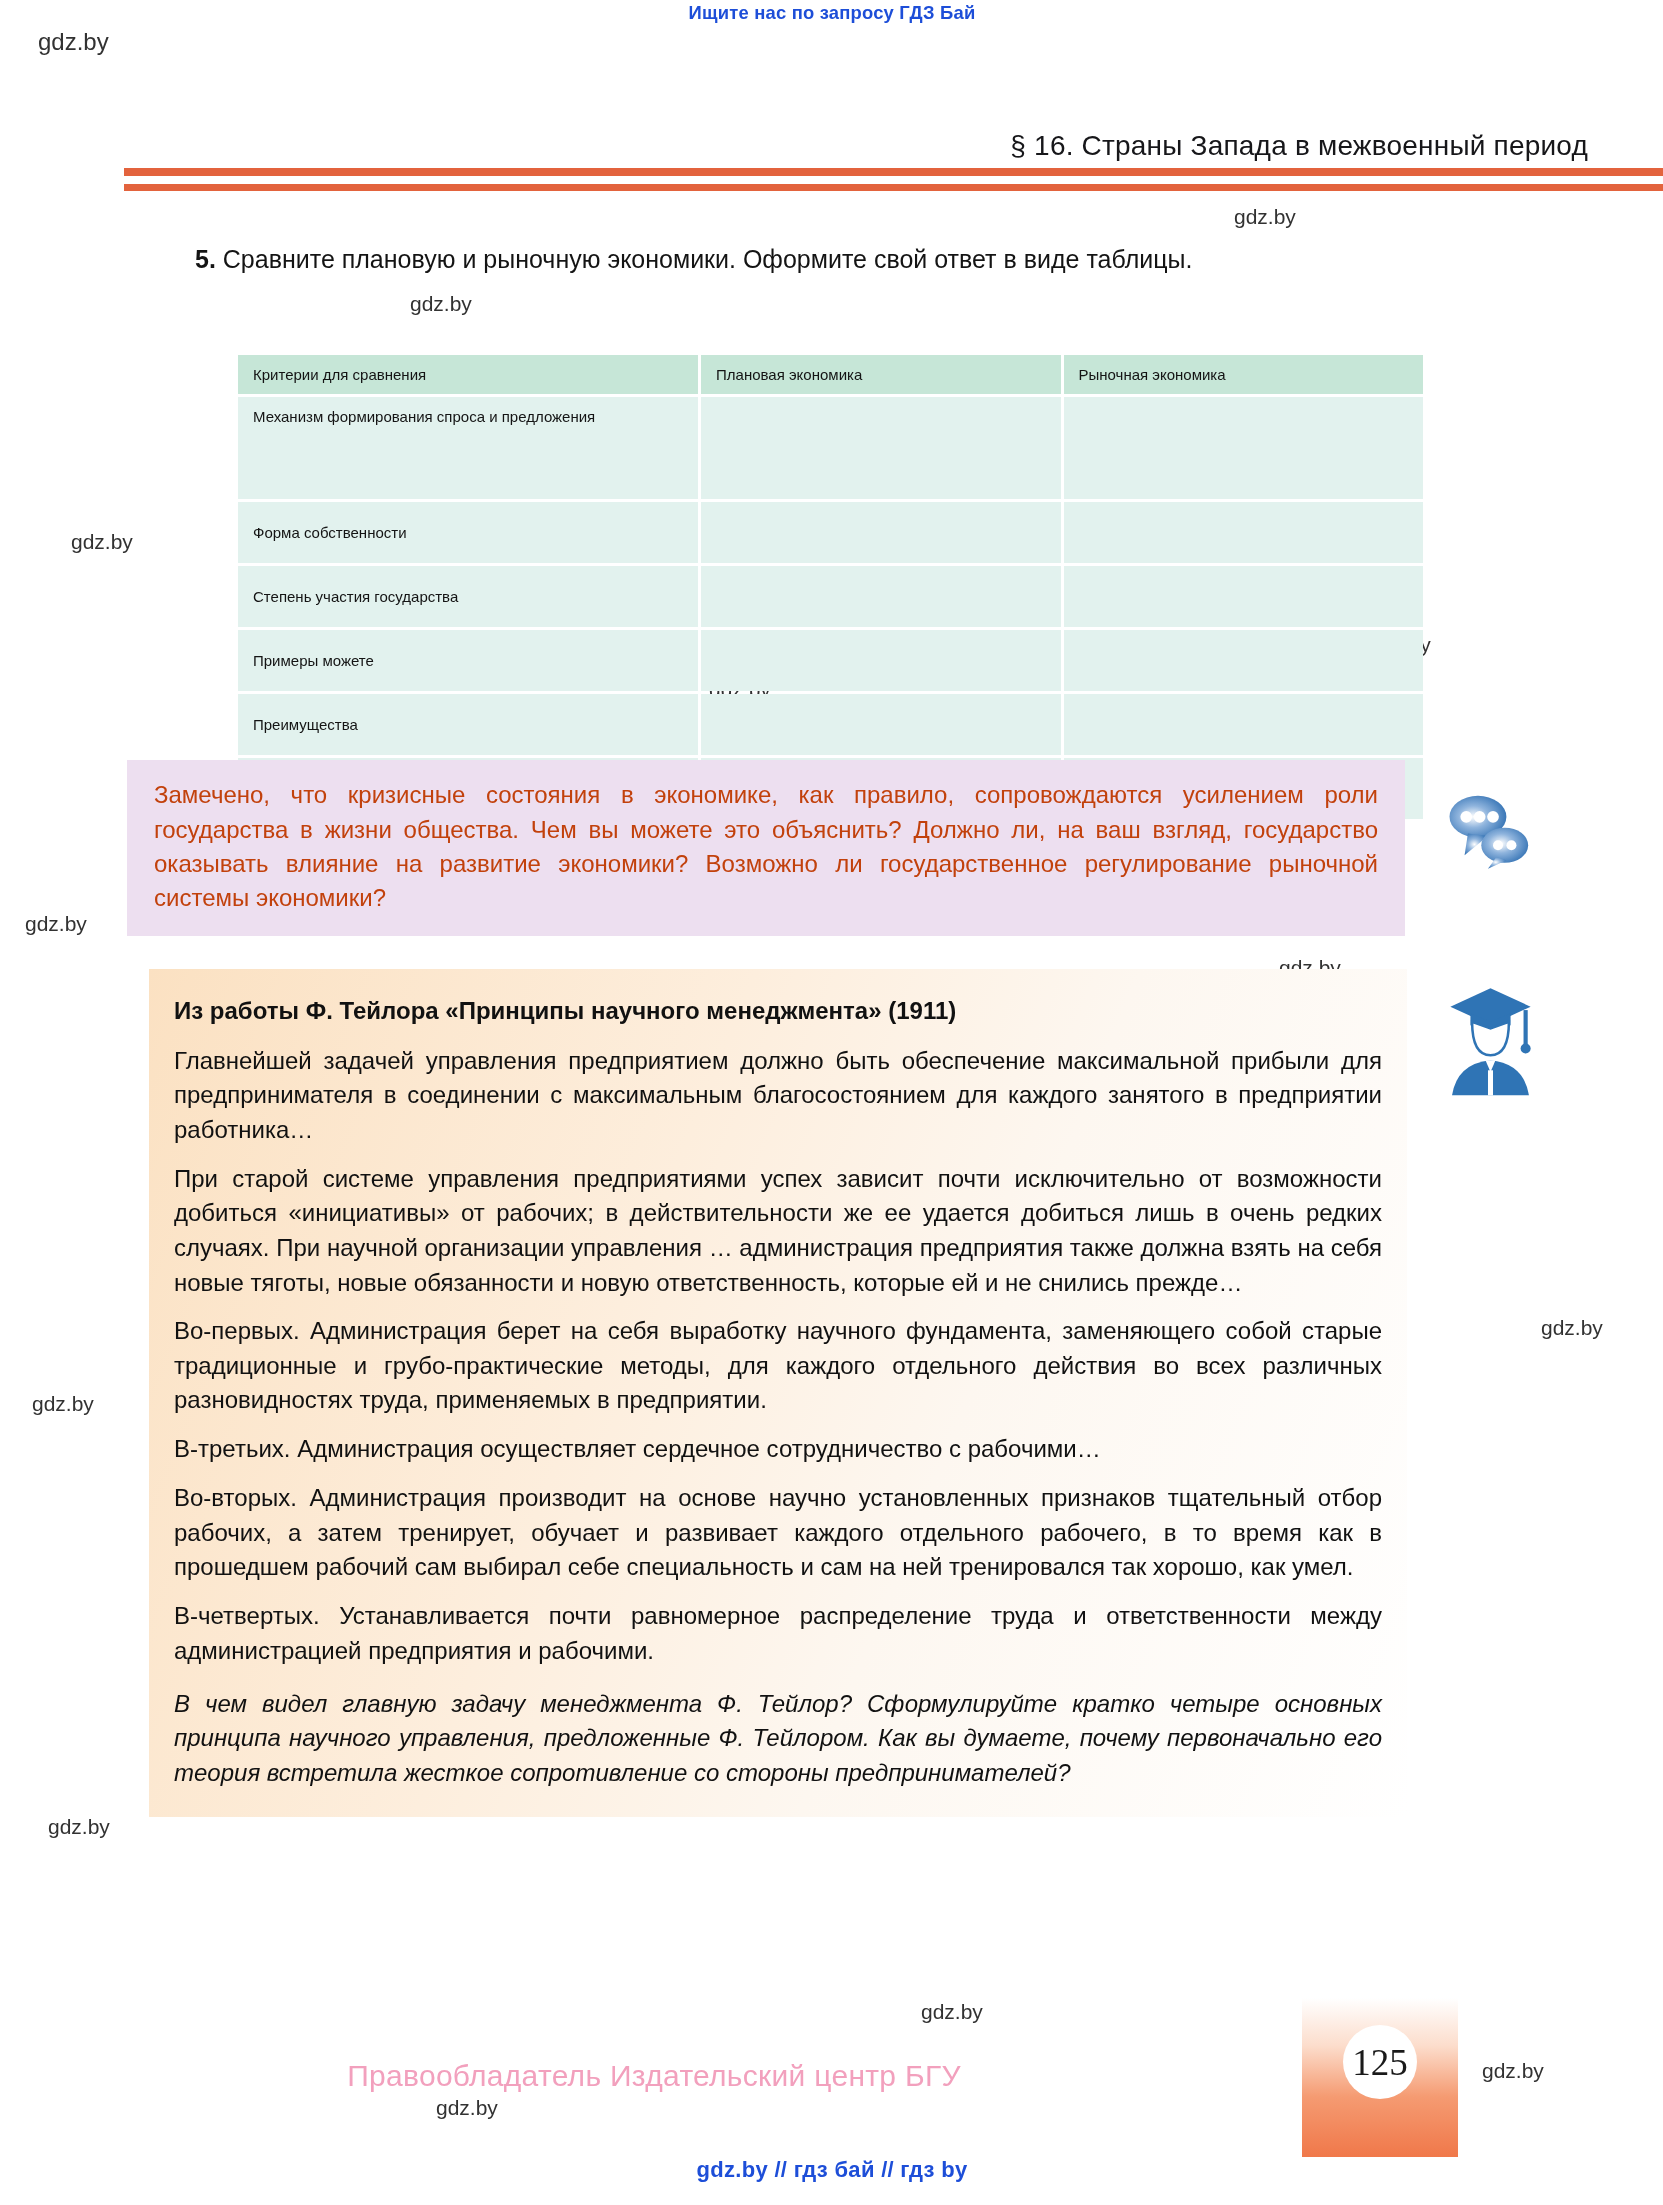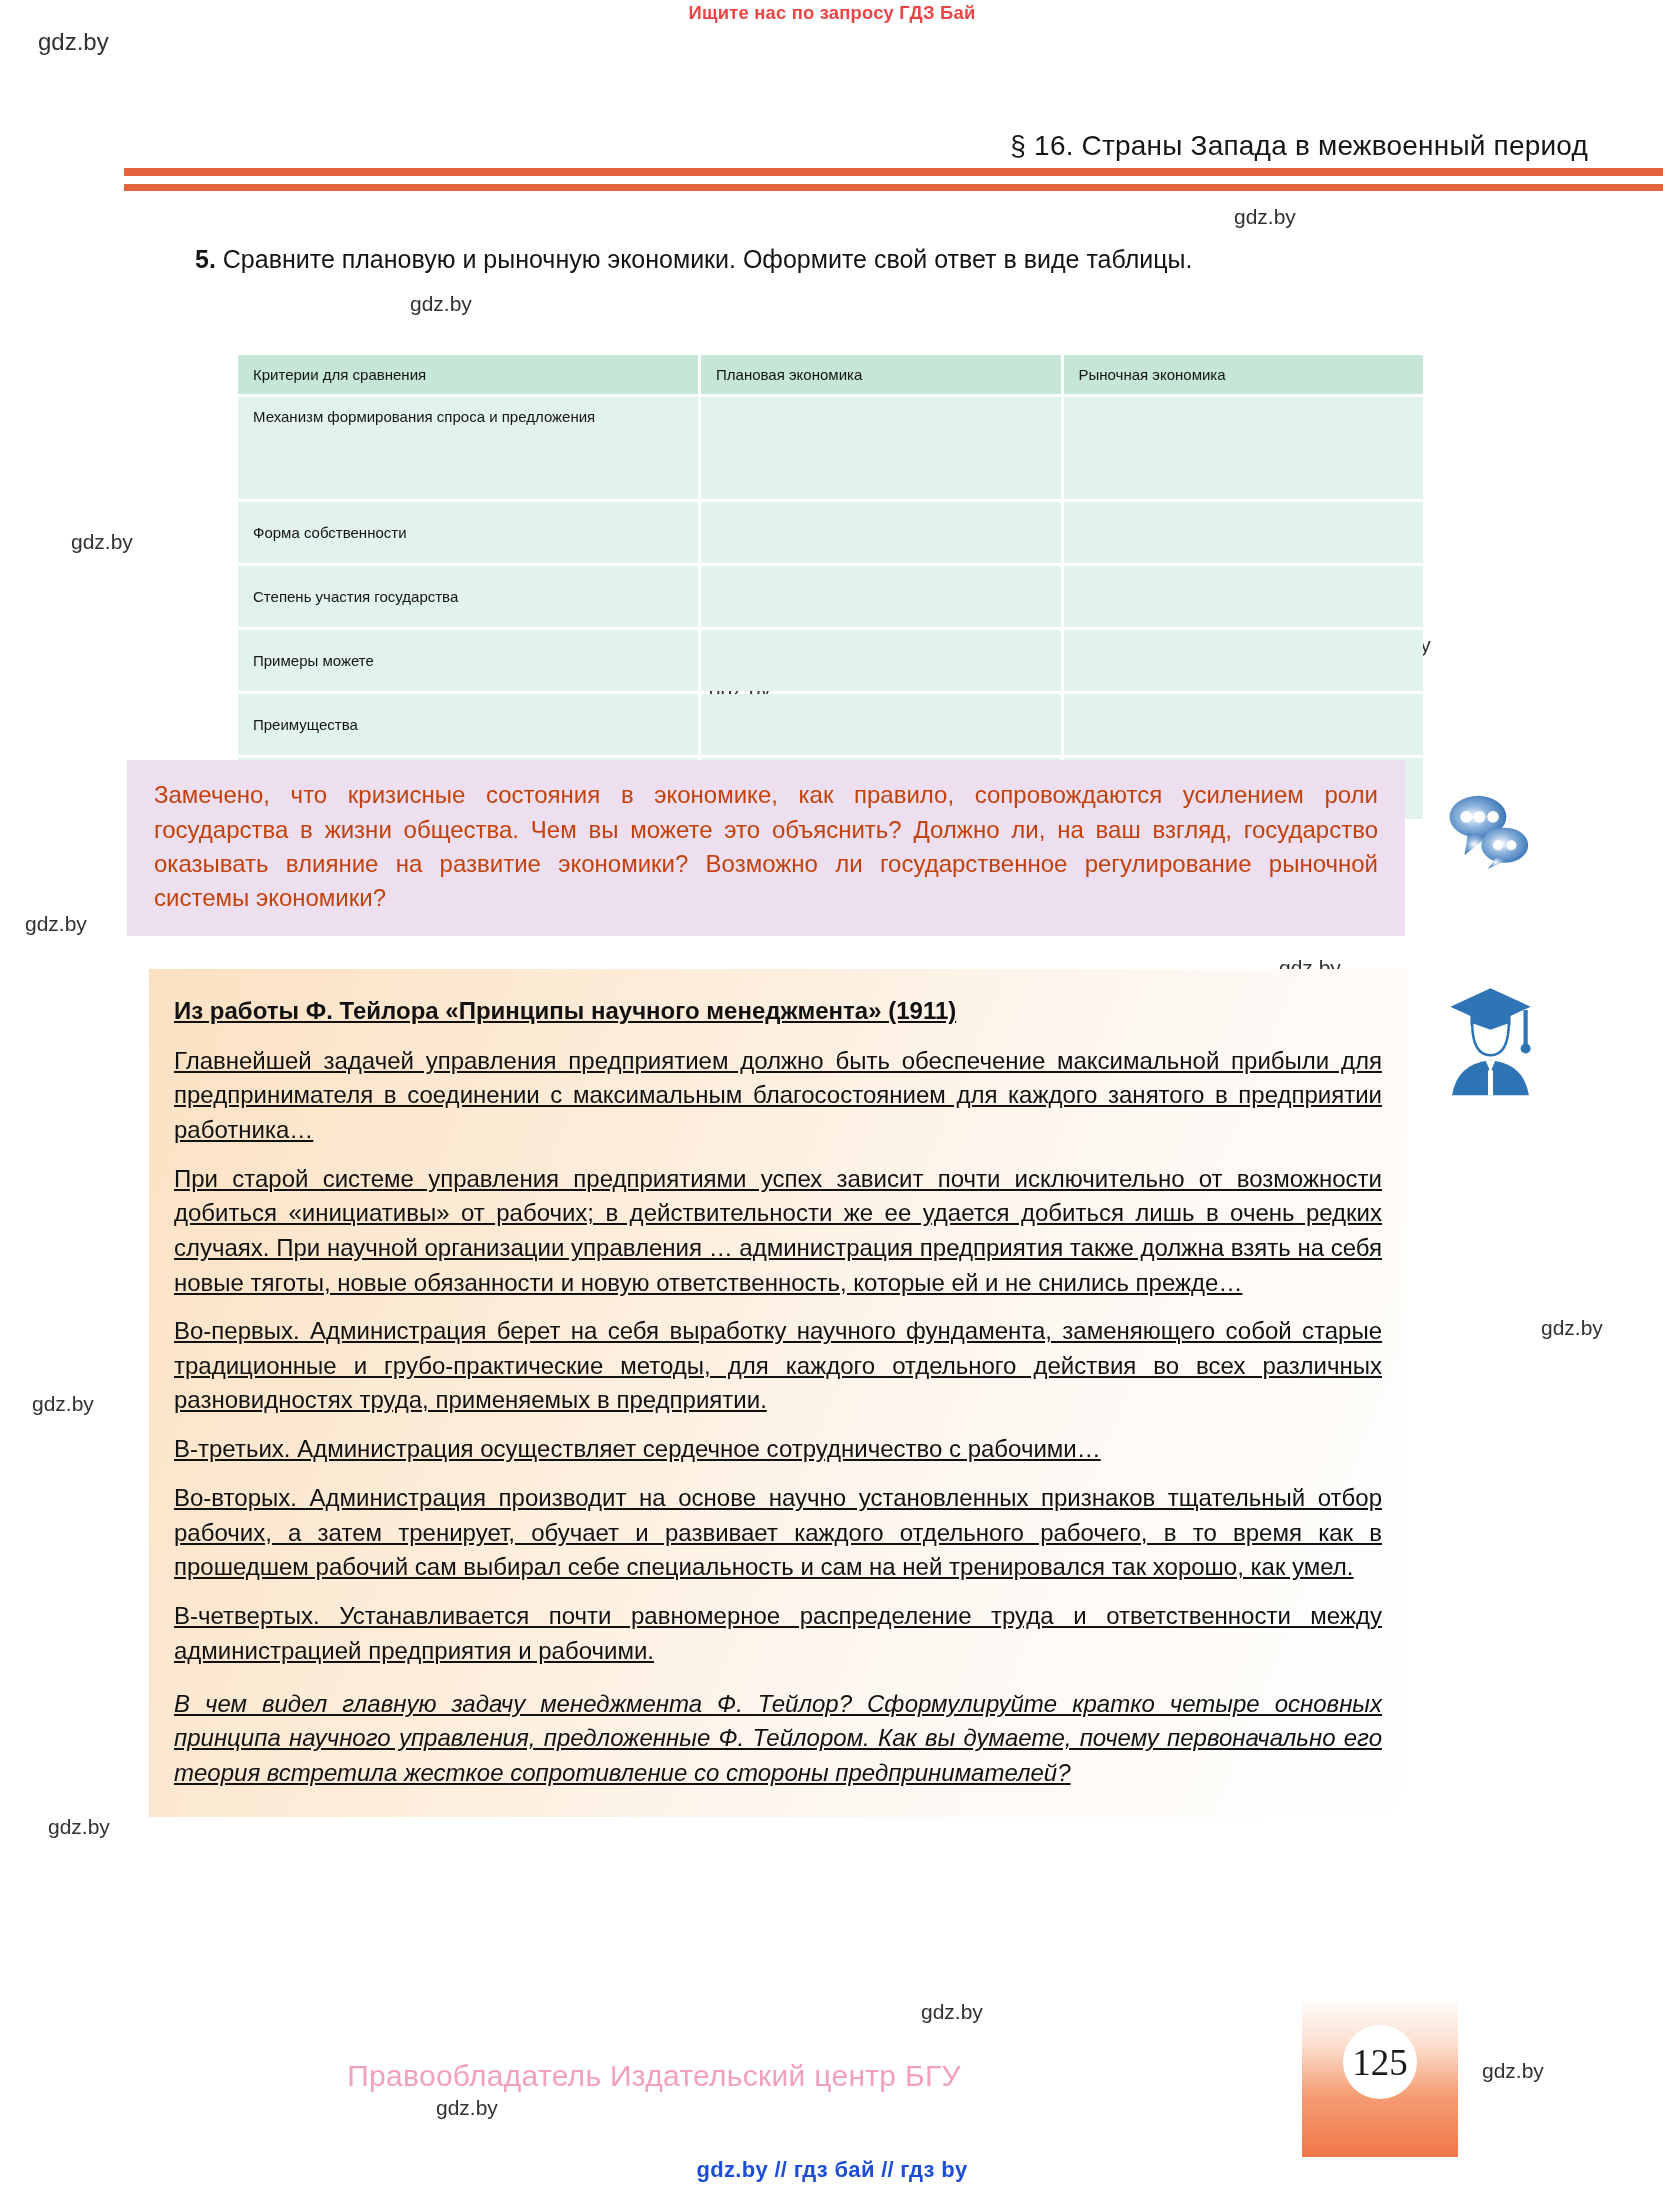--- a/index.html
+++ b/index.html
@@ -21,21 +21,21 @@
 
   
   .promo-top {
     position: absolute;
     top: 1.7px;
     left: 0;
     width: 100%;
     text-align: center;
     font-size: 18.4px;
     font-weight: bold;
-    color: #ef4444;
+    color: #1d4ed8;
     letter-spacing: 0.2px;
   }
 
   
   .wm {
     position: absolute;
     font-family: "Liberation Sans", sans-serif;
     font-size: 21px;
     color: #2a2a2a;
     white-space: nowrap;
@@ -135,21 +135,20 @@
     position: absolute;
     left: 149px;
     top: 969px;
     width: 1258px;
     background: linear-gradient(112deg, #fbe1c2 0%, #fdeedd 38%, #fdf7f0 62%, #ffffff 100%);
     padding: 17px 25px 22px 25px;
     box-sizing: border-box;
     font-size: 24px;
     line-height: 1.44;
     color: #111111;
-    text-decoration: underline;
   }
   .box-source .src-title {
     font-weight: bold;
     font-size: 24px;
     margin: 8.4px 0 15px 0;
   }
   .box-source p {
     margin: 0 0 14.3px 0;
     text-align: justify;
   }

